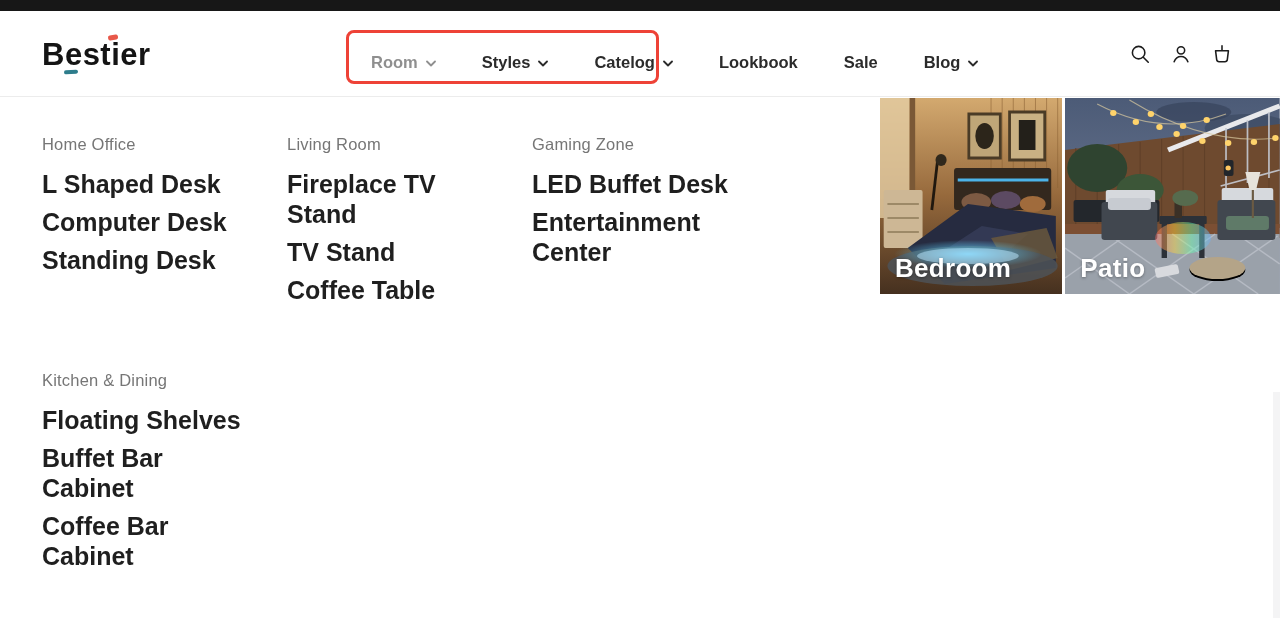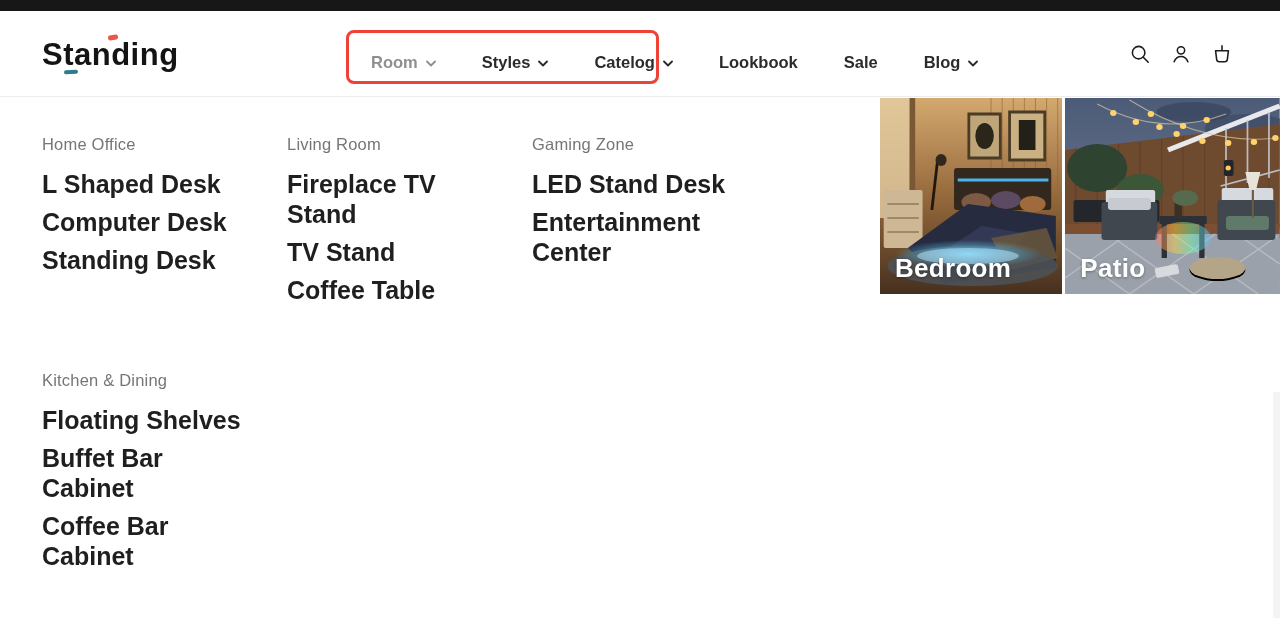--- a/index.html
+++ b/index.html
@@ -55,21 +55,21 @@
   .right-edge { position:absolute; right:0; top:294px; width:7px; height:324px; background:#f4f4f5; }
 </style>
 </head>
 <body>
 
 <div class="topbar"></div>
 
 <div class="header">
 
   <div class="logo">
-    <span>Standing</span>
+    <span>Bestier</span>
     <span class="mark-teal"></span>
     <span class="mark-red"></span>
   </div>
 
   <nav class="nav">
     <div class="nav-item active">
       <span>Room</span>
       <svg class="chev" width="10" height="7" viewBox="0 0 10 7">
           <polyline points="1,1.5 5,5.5 9,1.5" fill="none" stroke="currentColor" stroke-width="1.8" stroke-linecap="round" stroke-linejoin="round"></polyline>
         </svg>
@@ -131,21 +131,21 @@
 
     <div class="group">
       <div class="group-heading">Living Room</div>
       <div class="group-link">Fireplace TV Stand</div>
       <div class="group-link">TV Stand</div>
       <div class="group-link">Coffee Table</div>
     </div>
 
     <div class="group">
       <div class="group-heading">Gaming Zone</div>
-      <div class="group-link">LED Stand Desk</div>
+      <div class="group-link">LED Buffet Desk</div>
       <div class="group-link">Entertainment Center</div>
     </div>
 
     <div class="group">
       <div class="group-heading">Kitchen &amp; Dining</div>
       <div class="group-link">Floating Shelves</div>
       <div class="group-link">Buffet Bar Cabinet</div>
       <div class="group-link">Coffee Bar Cabinet</div>
     </div>
   </div>

